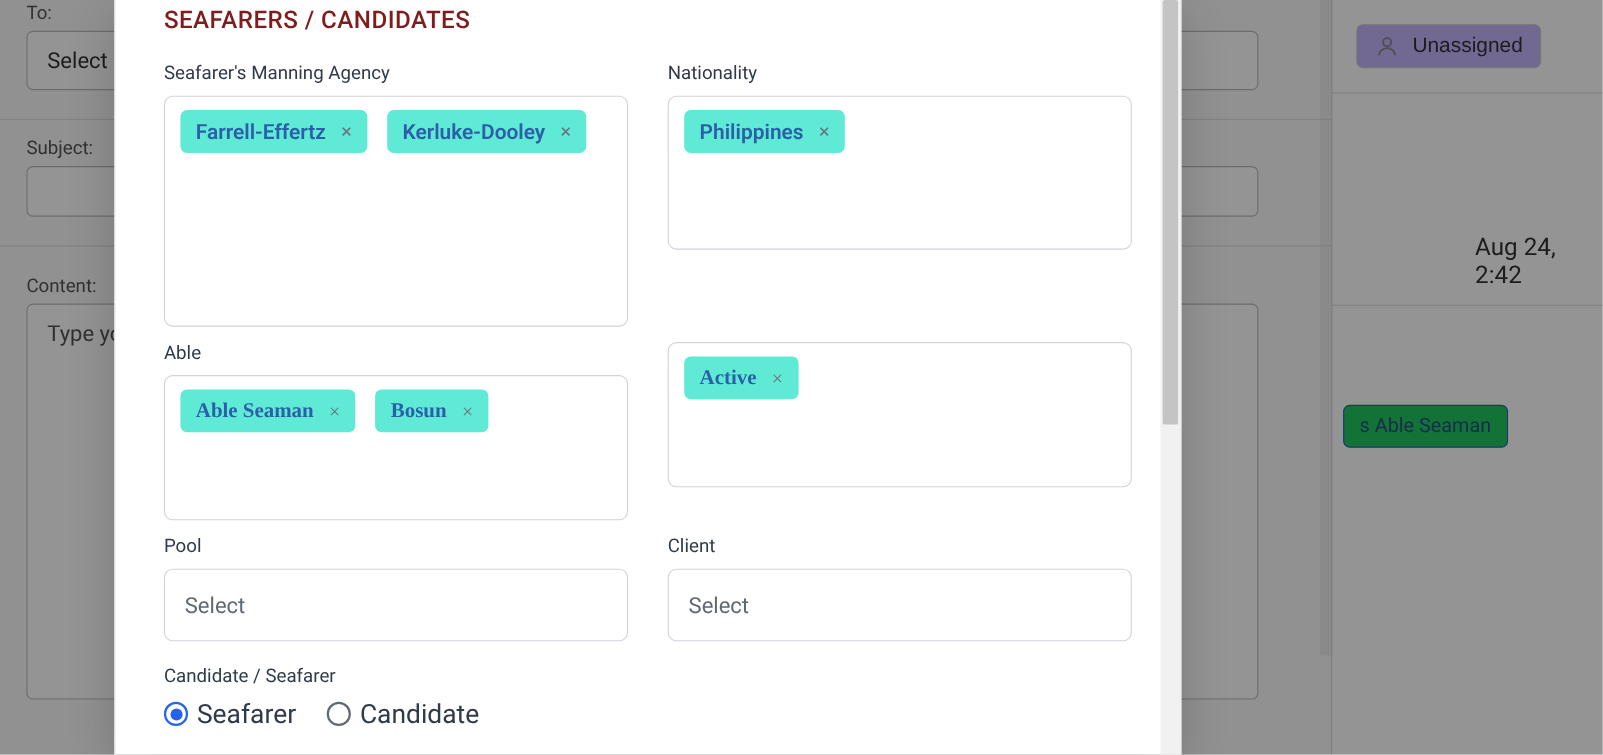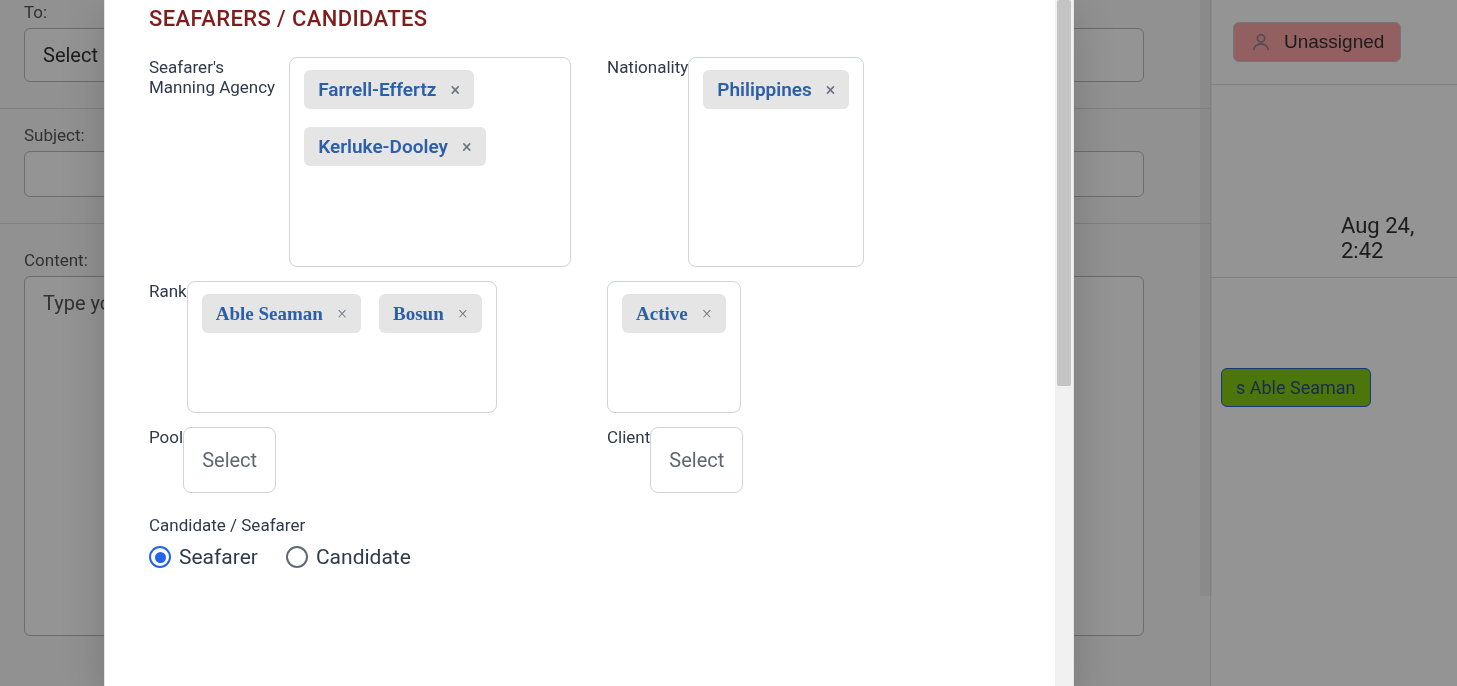--- a/index.html
+++ b/index.html
@@ -13,55 +13,55 @@
   .bg-label { font-size: 17px; color: #555; margin-bottom: 6px; display:block; }
   .bg-select, .bg-input, .bg-textarea {
     border: 1px solid #bbb; border-radius: 6px; background: #fff; padding: 14px 18px;
     font-size: 20px; color: #333; width: 100%;
   }
   .bg-select { width: 190px; color:#333; }
   .bg-textarea { height: 360px; color:#555; }
   .bg-hr { border: none; border-top: 1px solid #ddd; margin: 0; }
 
   .bg-assignee-btn {
-    border:1px solid #ccc; border-radius:6px; background:#fca5a5; padding:8px 16px;
+    border:1px solid #ccc; border-radius:6px; background:#c4b5fd; padding:8px 16px;
     display:flex; align-items:center; gap:12px; font-size:19px; color:#333;
   }
   .bg-assignee-btn svg { width:22px; height:22px; stroke:#888; fill:none; stroke-width:1.8;}
   .bg-date { font-size:22px; color:#333; }
-  .bg-badge { border:1px solid #2a62c9; background:#84cc16; color:#2a4f87; border-radius:6px; padding:8px 14px; font-size:18px; display:inline-block; }
+  .bg-badge { border:1px solid #2a62c9; background:#22c55e; color:#2a4f87; border-radius:6px; padding:8px 14px; font-size:18px; display:inline-block; }
 
   
   .overlay { position:absolute; inset:0; background:rgba(0,0,0,0.42); }
 
   
   .modal-wrap { position:absolute; left:104px; top:0; width:970px; height:686px; background:#fff; border-left:1px solid #e5e5e5; border-right:1px solid #e5e5e5; box-shadow:0 12px 40px rgba(0,0,0,0.18); }
   .modal-scroll { position:absolute; inset:0; overflow:hidden; }
   .modal-inner { padding: 0 44px 40px 44px; }
 
   .section-title { font-size:22px; font-weight:500; color:#7f1d1d; letter-spacing:0.4px; margin-top:6px; margin-bottom:26px; }
 
   .field-grid { display:grid; grid-template-columns: 1fr 1fr; column-gap: 36px; row-gap: 14px; }
-  .field { display:flex; flex-direction:row; }
+  .field { display:flex; flex-direction:column; }
   .field-label { font-size:17px; color:#2f3a4a; margin-bottom:10px; }
 
   .multiselect {
     border:1px solid #d0d4d9; border-radius:8px; min-height:66px; padding:12px 14px;
     display:flex; flex-wrap:wrap; align-content:flex-start; gap:18px; background:#fff;
   }
   .multiselect.tall { min-height:210px; }
   .multiselect.medium { min-height:132px;font-family:Liberation Serif, serif; }
 
-  .chip { background:#e5e5e5; border-radius:6px; padding:10px 14px; display:inline-flex; align-items:center; gap:14px; color:#2b5fa8; font-weight:600; font-size:19px; line-height:1; }
+  .chip { background:#5eead4; border-radius:6px; padding:10px 14px; display:inline-flex; align-items:center; gap:14px; color:#2b5fa8; font-weight:600; font-size:19px; line-height:1; }
   .chip .x { color:#6a7280; font-weight:400; cursor:pointer; font-size:18px; }
 
   .single-select { border:1px solid #d0d4d9; border-radius:8px; height:66px; display:flex; align-items:center; padding:0 18px; font-size:20px; color:#5f6772; background:#fff; }
 
   .radio-row { display:flex; gap:28px; margin-top:10px; align-items:center; }
-  .radio-opt { display:flex; align-items:center; gap:8px; font-size:21px; color:#2f3a4a; cursor:pointer;text-align:right; }
+  .radio-opt { display:flex; align-items:center; gap:8px; font-size:24px; color:#2f3a4a; cursor:pointer;text-align:right; }
   .radio-outer { width:22px; height:22px; border:2.4px solid #2563eb; border-radius:50%; display:flex; align-items:center; justify-content:center; }
   .radio-outer.off { border-color:#606a77; }
   .radio-inner { width:11px; height:11px; background:#2563eb; border-radius:50%; }
 
   
   .modal-scrollbar-track { position:absolute; right:0; top:0; width:18px; height:100%; background:#f1f1f1; }
   .modal-scrollbar-thumb { position:absolute; right:2px; top:0; width:14px; height:386px; background:#c4c4c4; border-radius:2px; }
 
   
   .outer-scroll { position:absolute; left:1200px; top:0; width:12px; height:596px; background:#d7d7d7; opacity:0.35; }
@@ -138,21 +138,21 @@
           <span class="field-label">Nationality</span>
           <div class="multiselect" style="min-height:140px;">
             <span class="chip">
               <span>Philippines</span>
               <span class="x">×</span>
             </span>
           </div>
         </div>
 
         <div class="field">
-          <span class="field-label">Rank</span>
+          <span class="field-label">Able</span>
           <div class="multiselect medium">
             <span class="chip">
               <span>Able Seaman</span>
               <span class="x">×</span>
             </span>
             <span class="chip">
               <span>Bosun</span>
               <span class="x">×</span>
             </span>
           </div>

